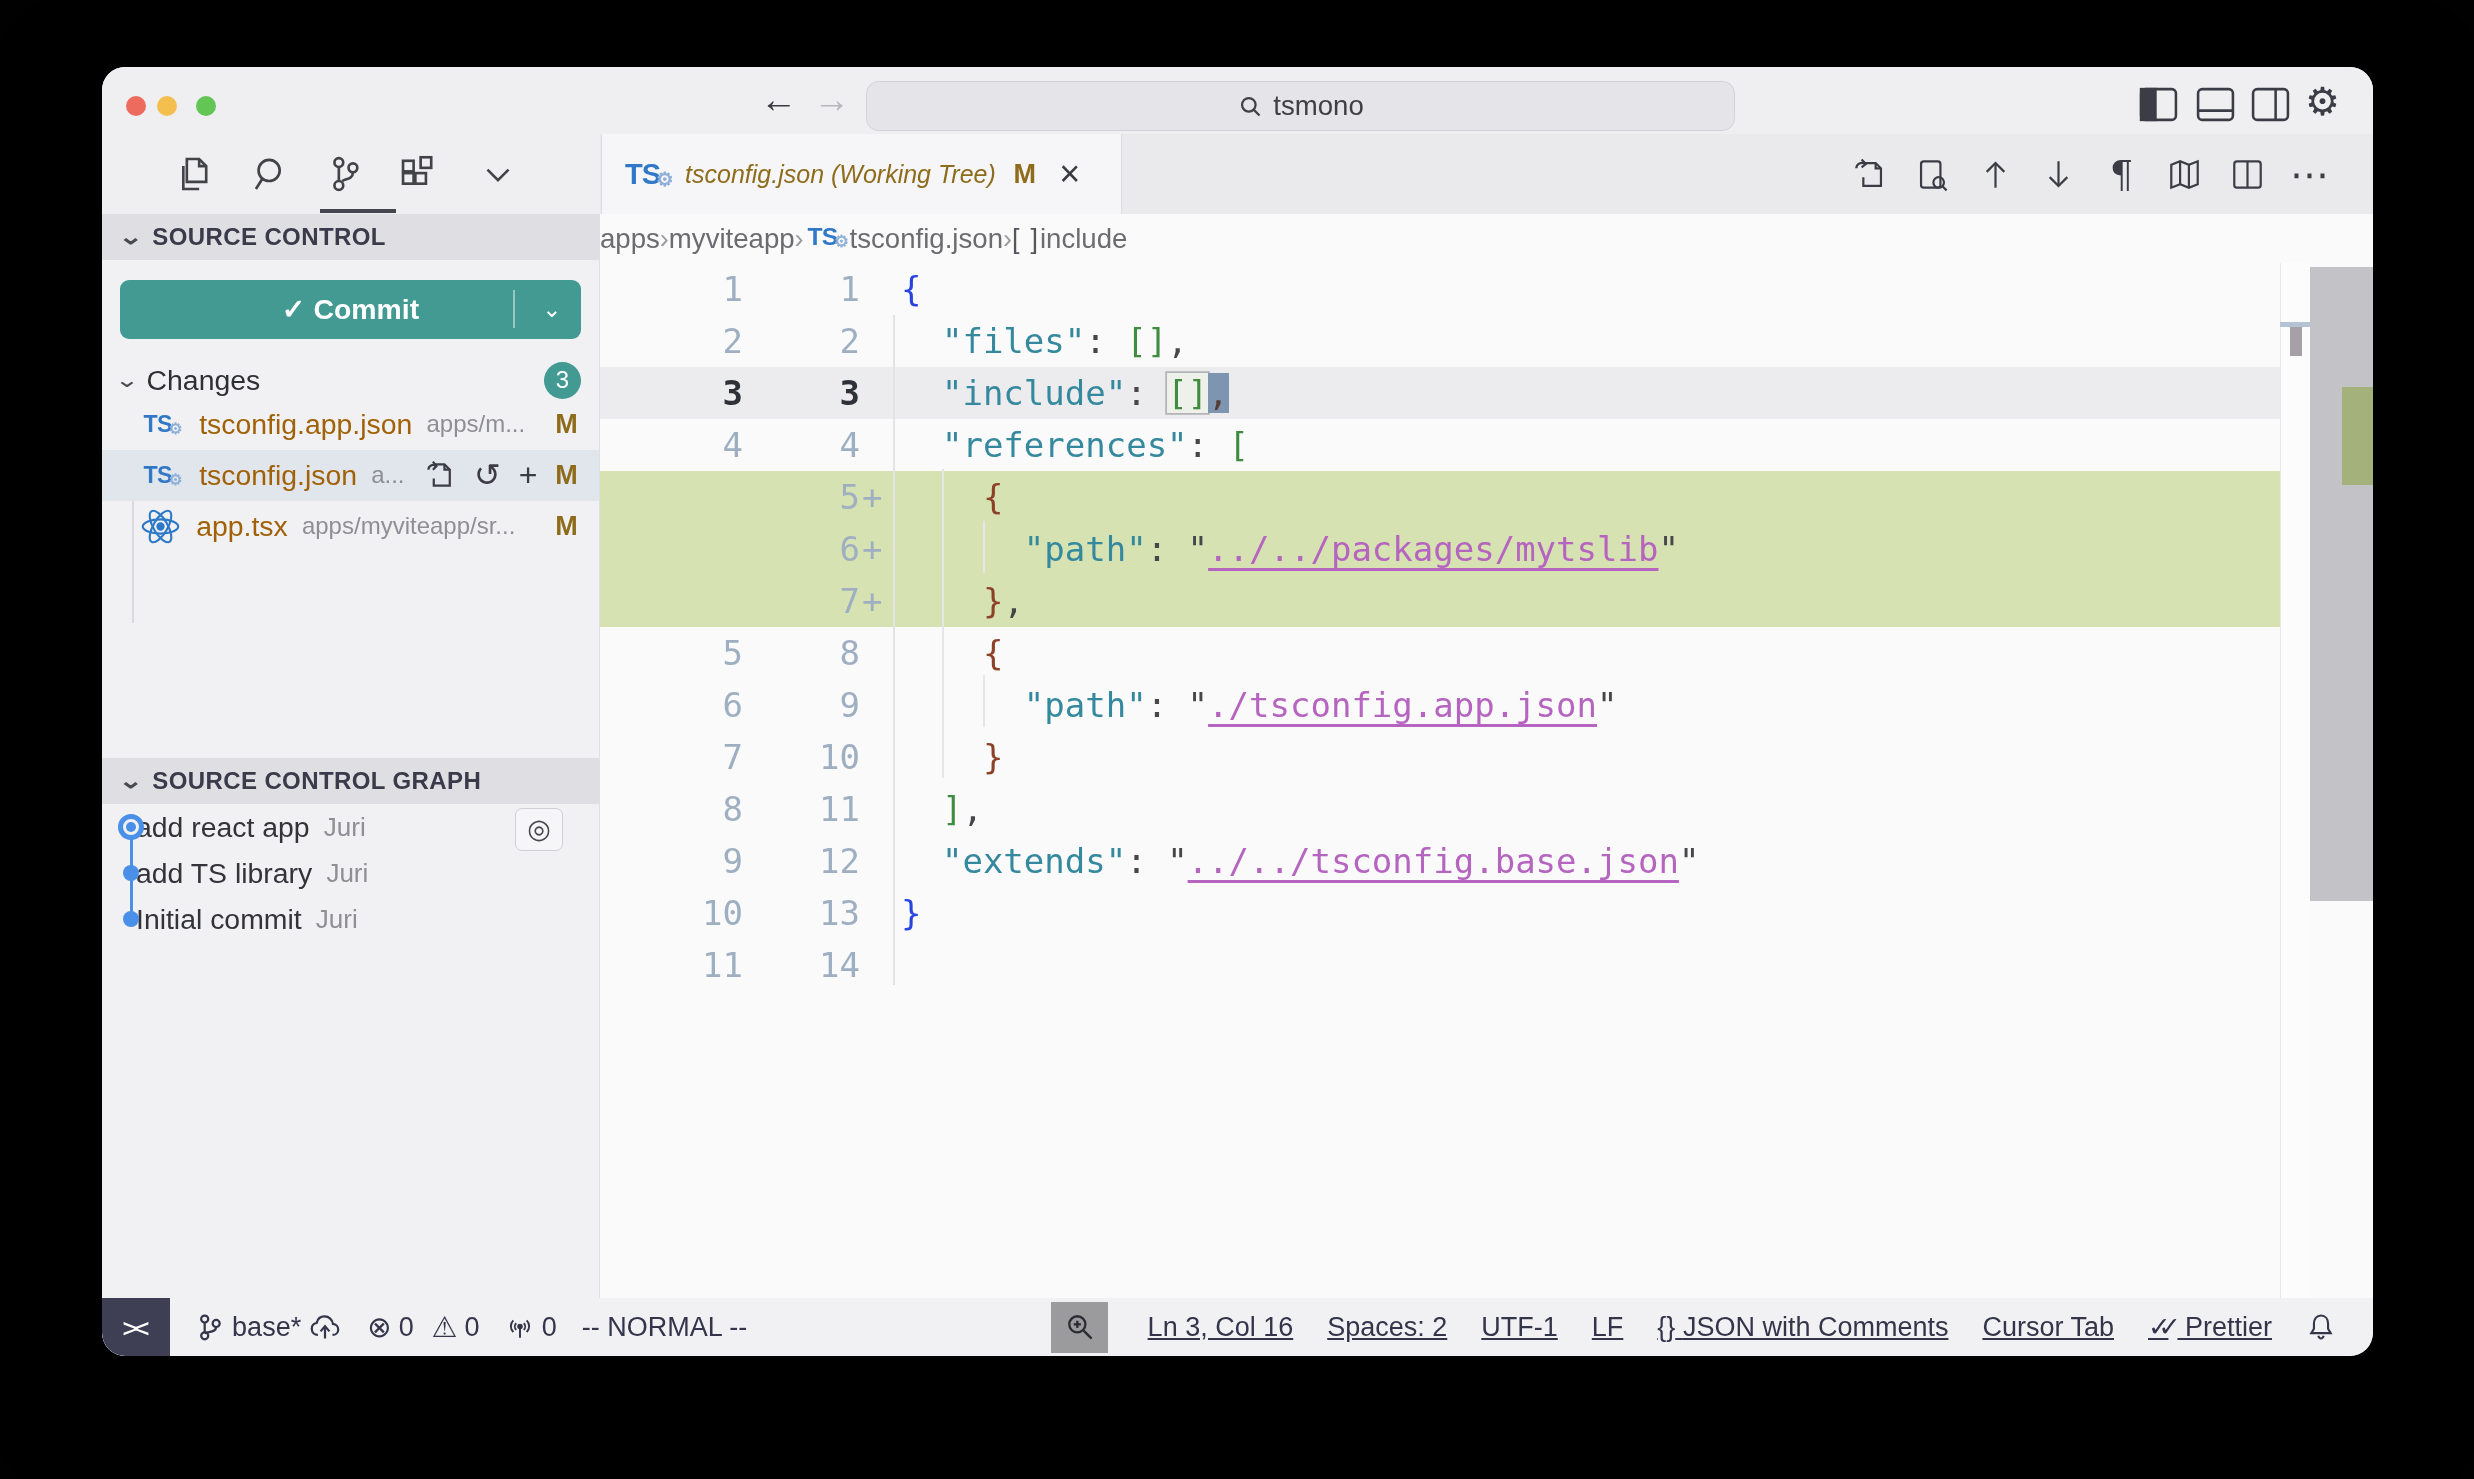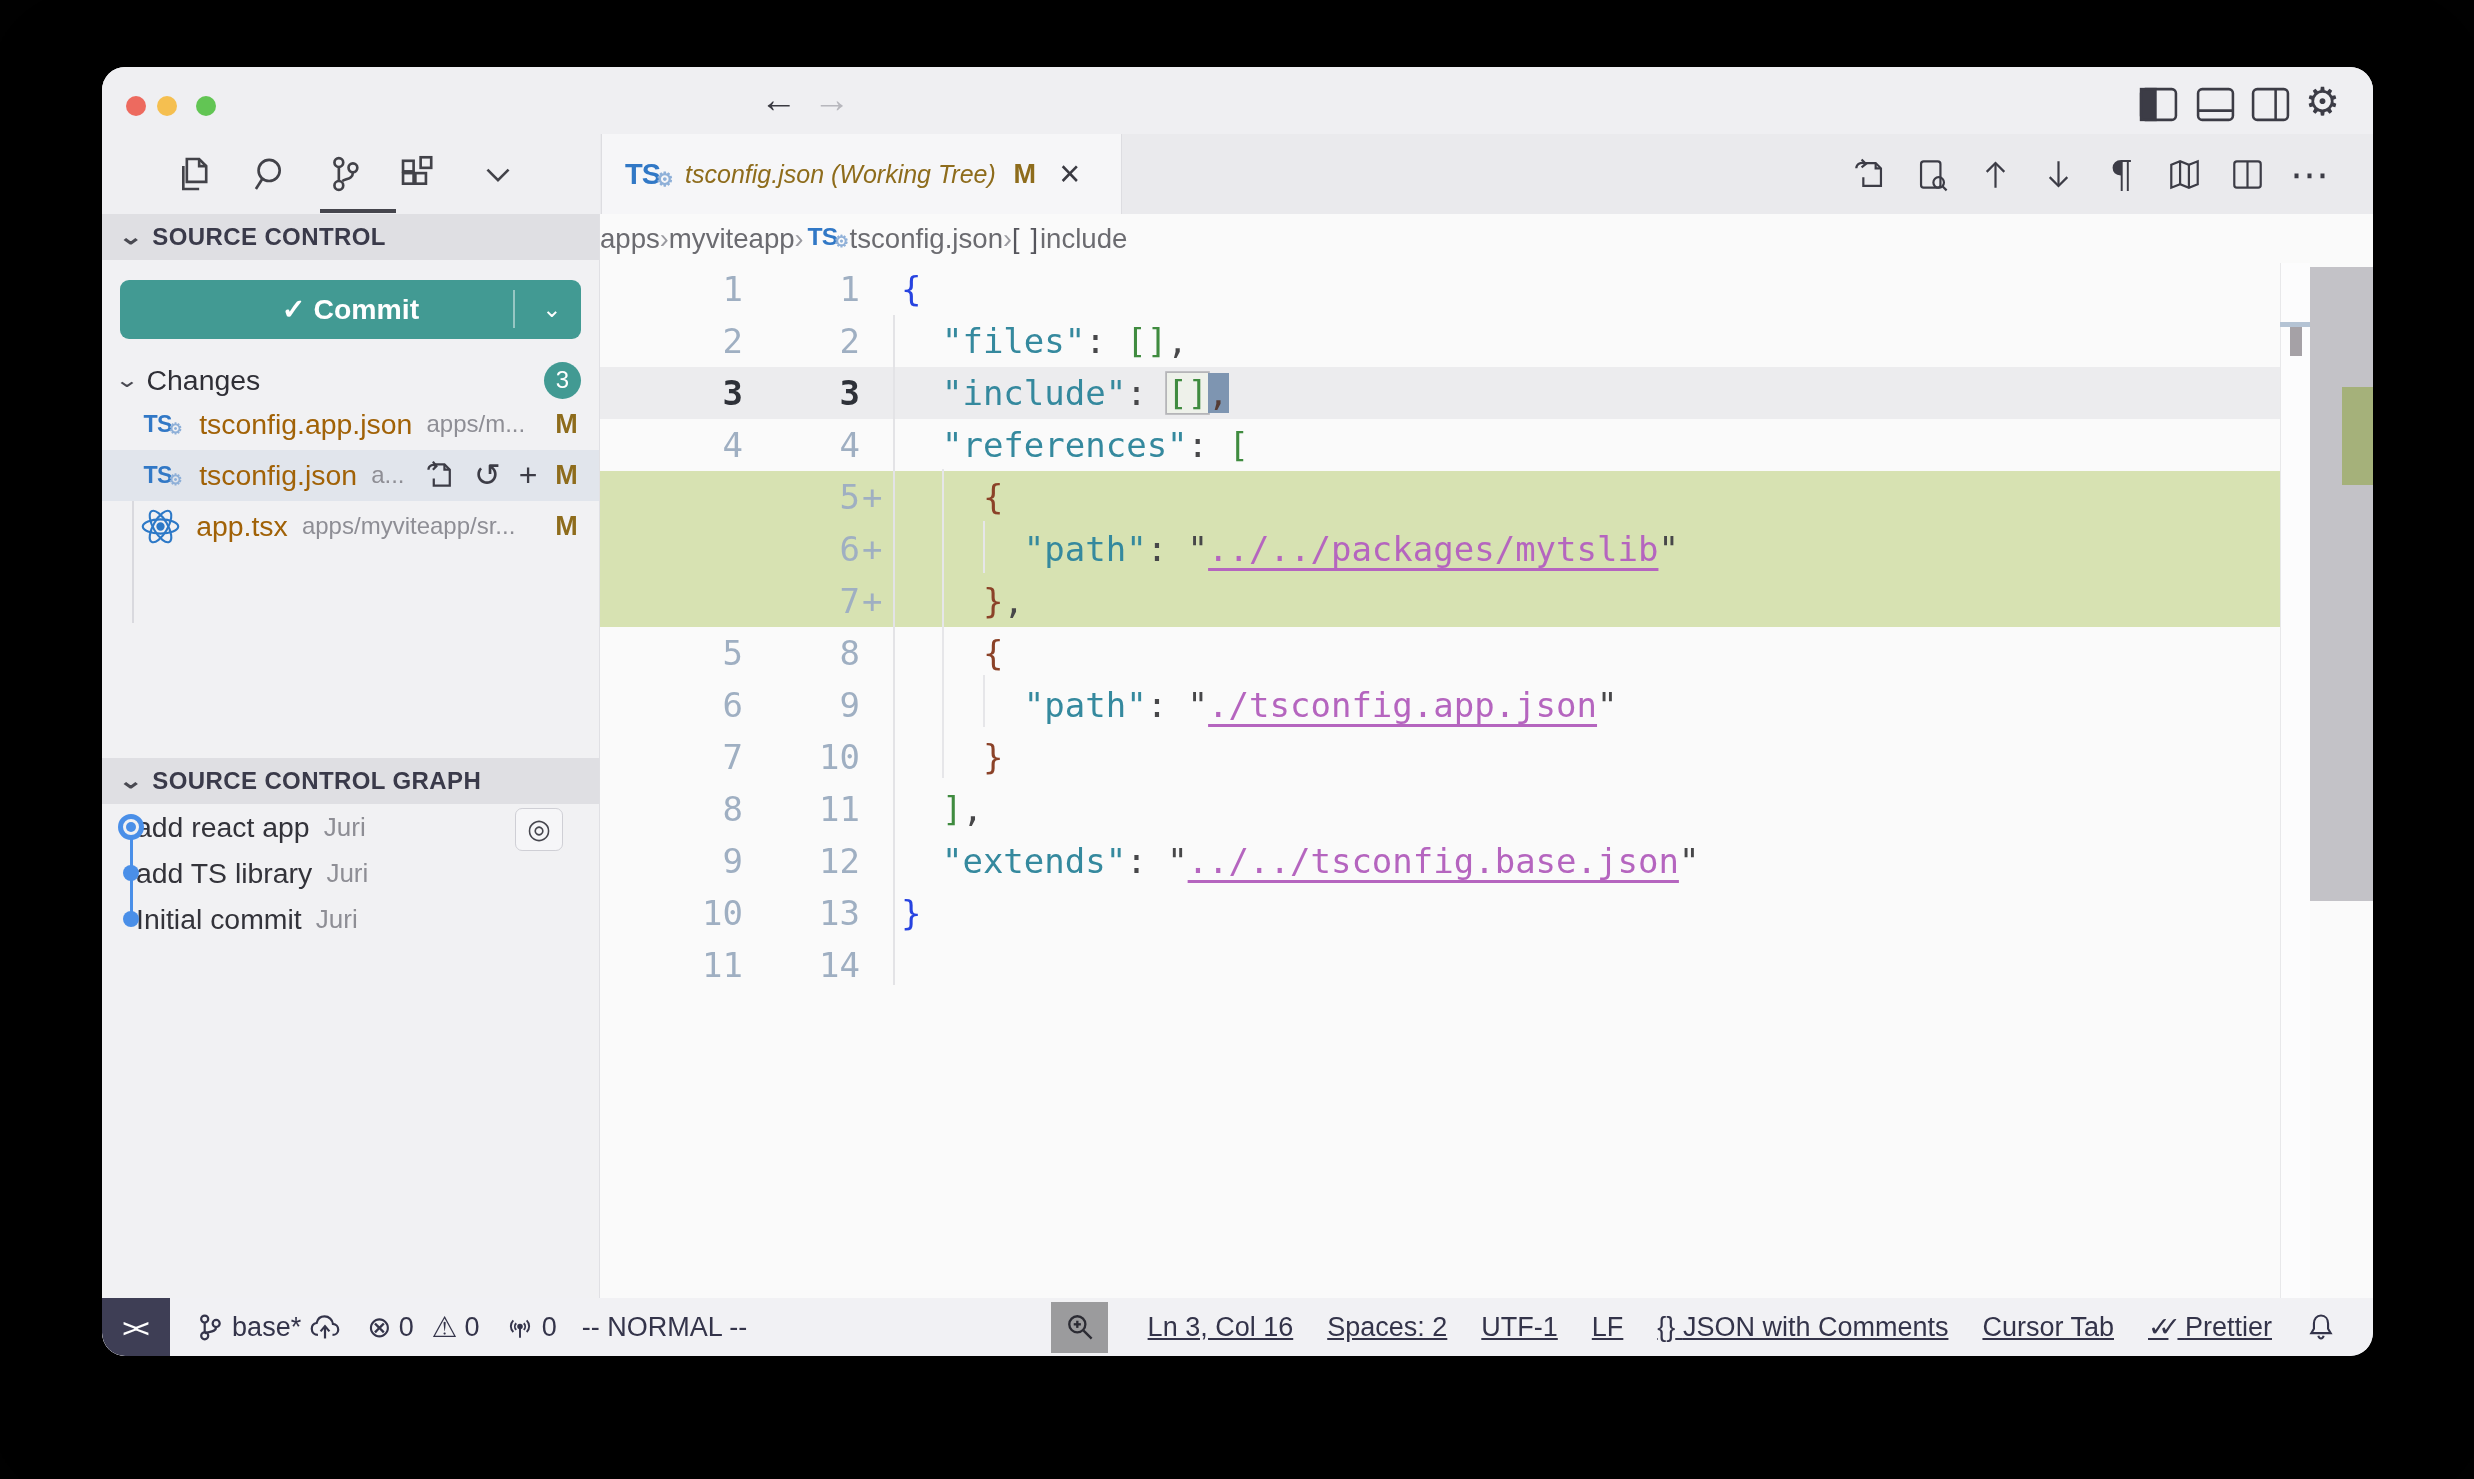--- a/index.html
+++ b/index.html
@@ -147,20 +147,27 @@
 
 <div id="screen">
   <div class="window">
 
     <div class="titlebar">
       <div class="tl red"></div>
       <div class="tl yellow"></div>
       <div class="tl green"></div>
       <div class="navarrow back" style="left:658px;">←</div>
       <div class="navarrow fwd" style="left:711px;">→</div>
+      <div class="searchbox">
+        <svg viewBox="0 0 24 24" width="27" height="27" fill="none" stroke="#3f3f45" stroke-width="2">
+            <circle cx="10.5" cy="10.5" r="6"></circle>
+            <line x1="15" y1="15" x2="20" y2="20"></line>
+          </svg>
+        <span>tsmono</span>
+      </div>
       <div class="winbtn" style="left:2036px;">
         <svg viewBox="0 0 40 36" fill="none" stroke="#3c3c46" stroke-width="2.5">
             <rect x="3" y="3" width="34" height="30" rx="4"></rect>
             <rect x="3" y="3" width="14" height="30" fill="#3c3c46"></rect>
           </svg>
       </div>
       <div class="winbtn" style="left:2093px;">
         <svg viewBox="0 0 40 36" fill="none" stroke="#3c3c46" stroke-width="2.5">
             <rect x="3" y="3" width="34" height="30" rx="4"></rect>
             <line x1="3" y1="24" x2="37" y2="24"></line>

